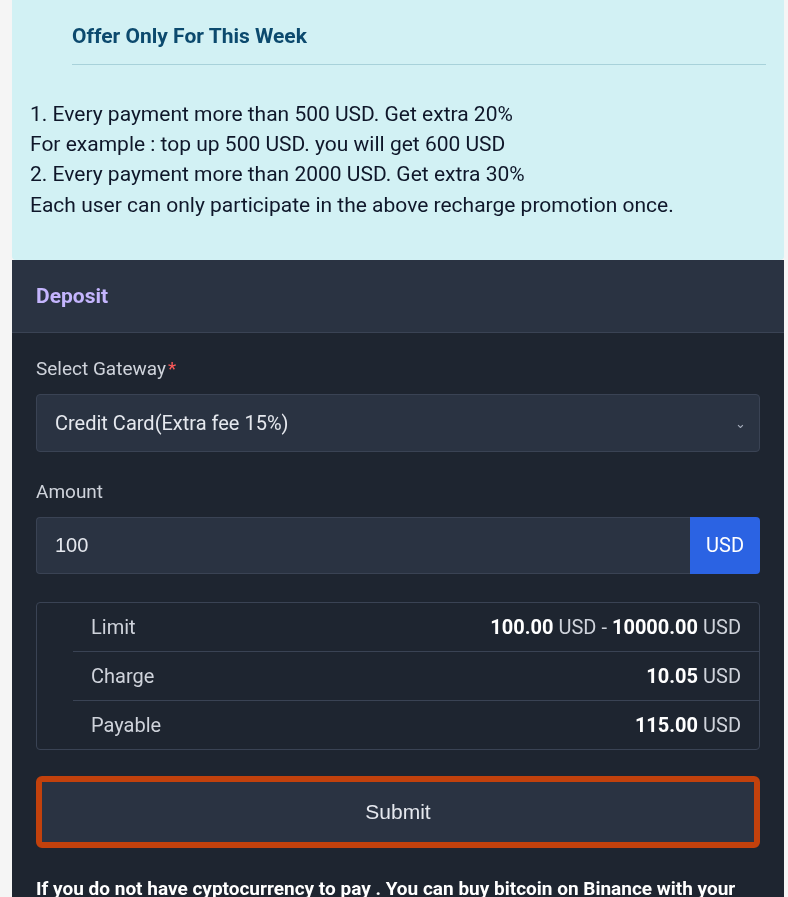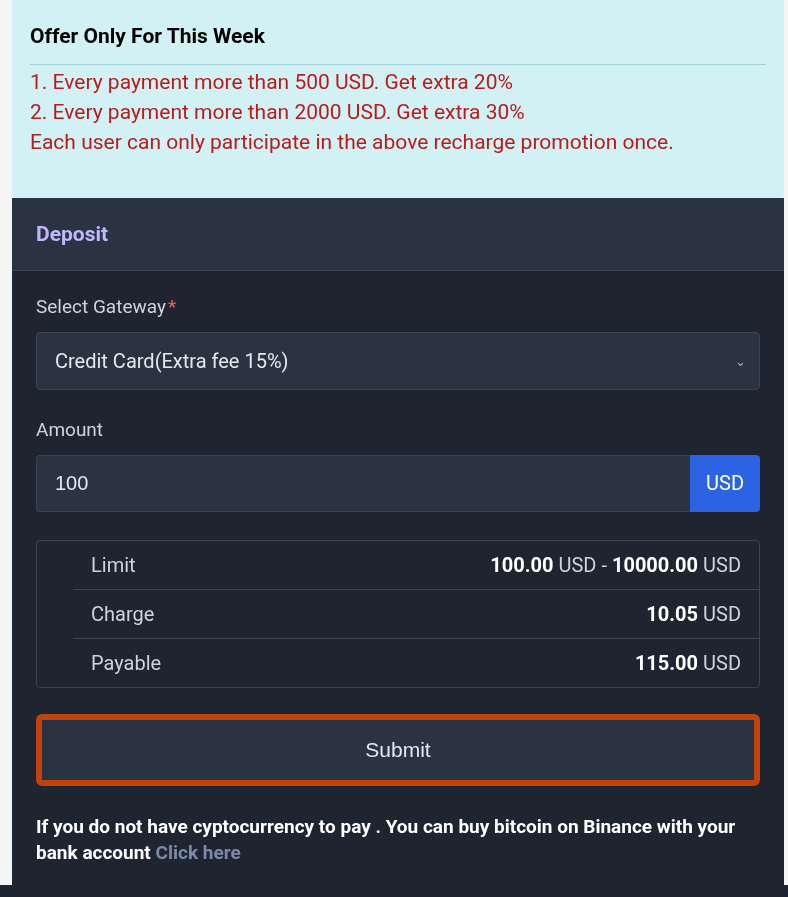--- a/index.html
+++ b/index.html
@@ -18,31 +18,32 @@
       padding: 0 4px 0 12px;
       background: #f5f5f5;
     }
     .offer-box {
       background: #d2f1f4;
       padding: 24px 18px 40px 18px;
       border-bottom-left-radius: 4px;
       border-bottom-right-radius: 4px;
     }
     .offer-title {
-      color: #000000;
+      color: #0c4a6e;
       font-size: 21px;
       font-weight: 700;
       padding-bottom: 16px;
       border-bottom: 1px solid rgba(0,92,115,0.2);
+      margin-left: 42px;
     }
     .offer-body {
-      color: #b91c1c;
+      color: #0f172a;
       font-size: 21px;
       line-height: 1.44;
-      margin-top: 2px;
+      margin-top: 34px;
     }
     .main-panel {
       background: #1e2530;
       margin-top: 0;
     }
     .deposit-header {
       background: #2a3342;
       padding: 24px 24px;
       color: #c4b5fd;
       font-size: 21px;
@@ -163,20 +164,21 @@
     }
   </style>
 </head>
 <body>
 
 <div class="page-wrapper">
   <div class="offer-box">
     <div class="offer-title">Offer Only For This Week</div>
     <div class="offer-body">
       <div>1. Every payment more than 500 USD. Get extra 20%</div>
+      <div>For example : top up 500 USD. you will get 600 USD</div>
       <div>2. Every payment more than 2000 USD. Get extra 30%</div>
       <div>Each user can only participate in the above recharge promotion once.</div>
     </div>
   </div>
 
   <div class="main-panel">
     <div class="deposit-header">Deposit</div>
 
     <div class="form-area">
       <label class="form-label">

